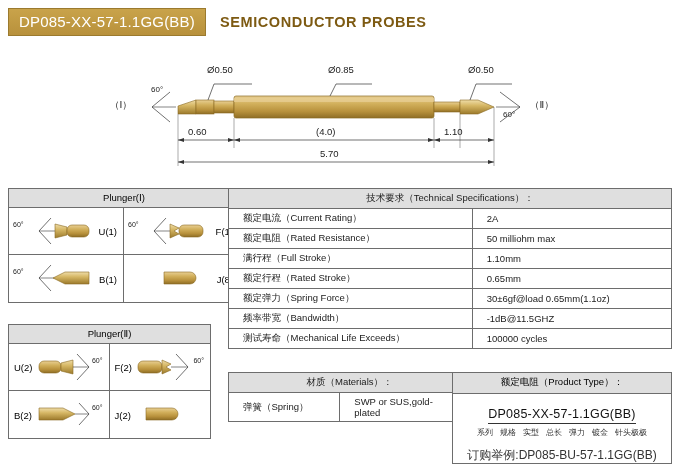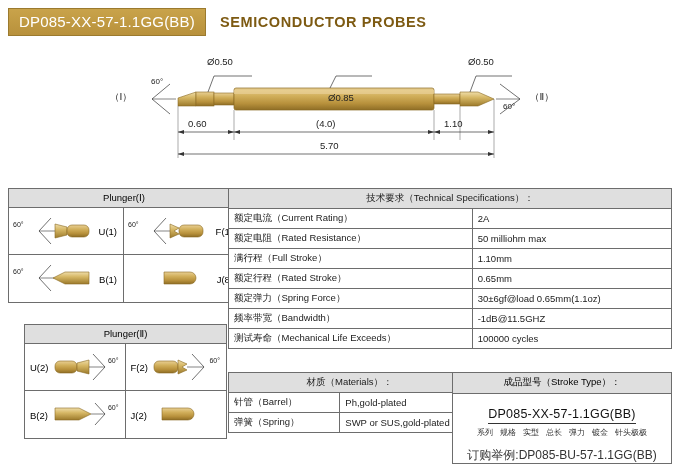--- a/index.html
+++ b/index.html
@@ -32,39 +32,39 @@
   .header-title {
     color: #7d5a12;
     font-weight: bold;
     font-size: 14.5px;
     letter-spacing: .6px;
     white-space: nowrap;
   }
   
   .drawing {
     position: absolute;
-    top: 36px; left: 0;
+    top: 44px; left: 0;
     width: 607px; height: 140px;
   }
   .dim-label {
     position: absolute;
     font-size: 9.5px;
     color: #222;
     white-space: nowrap;
   }
   
   .tbl {
     border-collapse: collapse;
     font-size: 9.5px;
     color: #1b1b1b;
     background: #fff;
   }
   .tbl td, .tbl th {
     border: 1px solid #6d6d6d;
-    padding: 3px 5px;
+    padding: 3px 14px;
     vertical-align: middle;
     font-weight: normal;
   }
   .blk-head {
     background: #dfdfdf;
     text-align: center;
     font-size: 9.5px;
     padding: 4px 4px;
   }
   .panel {
@@ -202,21 +202,21 @@
     <line x1="434" y1="96" x2="494" y2="96" stroke="#333" stroke-width="0.7"></line>
     <polygon points="434,96 440,94 440,98" fill="#333"></polygon>
     <polygon points="494,96 488,94 488,98" fill="#333"></polygon>
 
     <line x1="178" y1="118" x2="494" y2="118" stroke="#333" stroke-width="0.7"></line>
     <polygon points="178,118 184,116 184,120" fill="#333"></polygon>
     <polygon points="494,118 488,116 488,120" fill="#333"></polygon>
   </svg>
 
   <div class="dim-label" style="left:207px; top:20px;">Ø0.50</div>
-  <div class="dim-label" style="left:328px; top:20px;margin-top:36px;">Ø0.85</div>
+  <div class="dim-label" style="left:328px; top:20px;">Ø0.85</div>
   <div class="dim-label" style="left:468px; top:20px;">Ø0.50</div>
   <div class="dim-label" style="left:151px; top:41px; font-size:8px;">60°</div>
   <div class="dim-label" style="left:503px; top:66px; font-size:8px;">60°</div>
   <div class="dim-label" style="left:110px; top:55px;">（Ⅰ）</div>
   <div class="dim-label" style="left:530px; top:55px;">（Ⅱ）</div>
   <div class="dim-label" style="left:188px; top:82px;">0.60</div>
   <div class="dim-label" style="left:316px; top:82px;">(4.0)</div>
   <div class="dim-label" style="left:444px; top:82px;">1.10</div>
   <div class="dim-label" style="left:320px; top:104px;">5.70</div>
 </div>
@@ -263,21 +263,21 @@
       <span class="cell-lbl" style="left:auto; right:6px;">J(8)</span>
       <div class="cell-art">
         <svg width="60" height="47">
           <path d="M14,17 L40,17 A6,6 0 0 1 40,29 L14,29 Z" fill="url(#gold)" stroke="#8a6a22" stroke-width="0.6"></path>
         </svg>
       </div>
     </div>
   </div>
 </div>
 
-<div class="panel" style="left:24px; top:324px; width:203px;">
+<div class="panel" style="left:8px; top:324px; width:203px;">
   <div class="panel-title">Plunger(Ⅱ)</div>
   <div class="cellgrid">
     <div>
       <span class="cell-lbl">U(2)</span>
       <span class="ang" style="right:6px; top:13px;">60°</span>
       <div class="cell-art">
         <svg width="70" height="47">
           <rect x="4" y="17" width="22" height="12" rx="5" fill="url(#gold)" stroke="#8a6a22" stroke-width="0.6"></rect>
           <polygon points="26,19 38,16 38,30 26,27" fill="url(#gold2)" stroke="#8a6a22" stroke-width="0.6"></polygon>
           <polyline points="42,10 54,23 42,36" fill="none" stroke="#333" stroke-width="0.7"></polyline>
@@ -357,33 +357,29 @@
     </table>
 </div>
 
 <div style="position:absolute; left:228px; top:372px; width:243px;">
   <table class="tbl mat-tbl">
     <tbody>
         <tr>
       <td class="blk-head" colspan="2">材质（Materials）：</td>
     </tr>
     <tr>
-      <td>针管（Barrel）</td>
-      <td>Ph,gold-plated</td>
-    </tr>
-    <tr>
       <td>弹簧（Spring）</td>
       <td>SWP or SUS,gold-plated</td>
     </tr>
   </tbody>
     </table>
 </div>
 
 <div class="panel" style="left:452px; top:372px; width:220px; height:92px;">
-  <div class="panel-title">成品型号（Stroke Type）：</div>
+  <div class="panel-title">额定电阻（Product Type）：</div>
   <div class="prod-inner">
     <div class="prod-code">DP085-XX-57-1.1GG(BB)</div>
     <div class="prod-legend">
       <span>系列</span>
       <span>规格</span>
       <span>实型</span>
       <span>总长</span>
       <span>弹力</span>
       <span>镀金</span>
       <span>针头极极</span>

